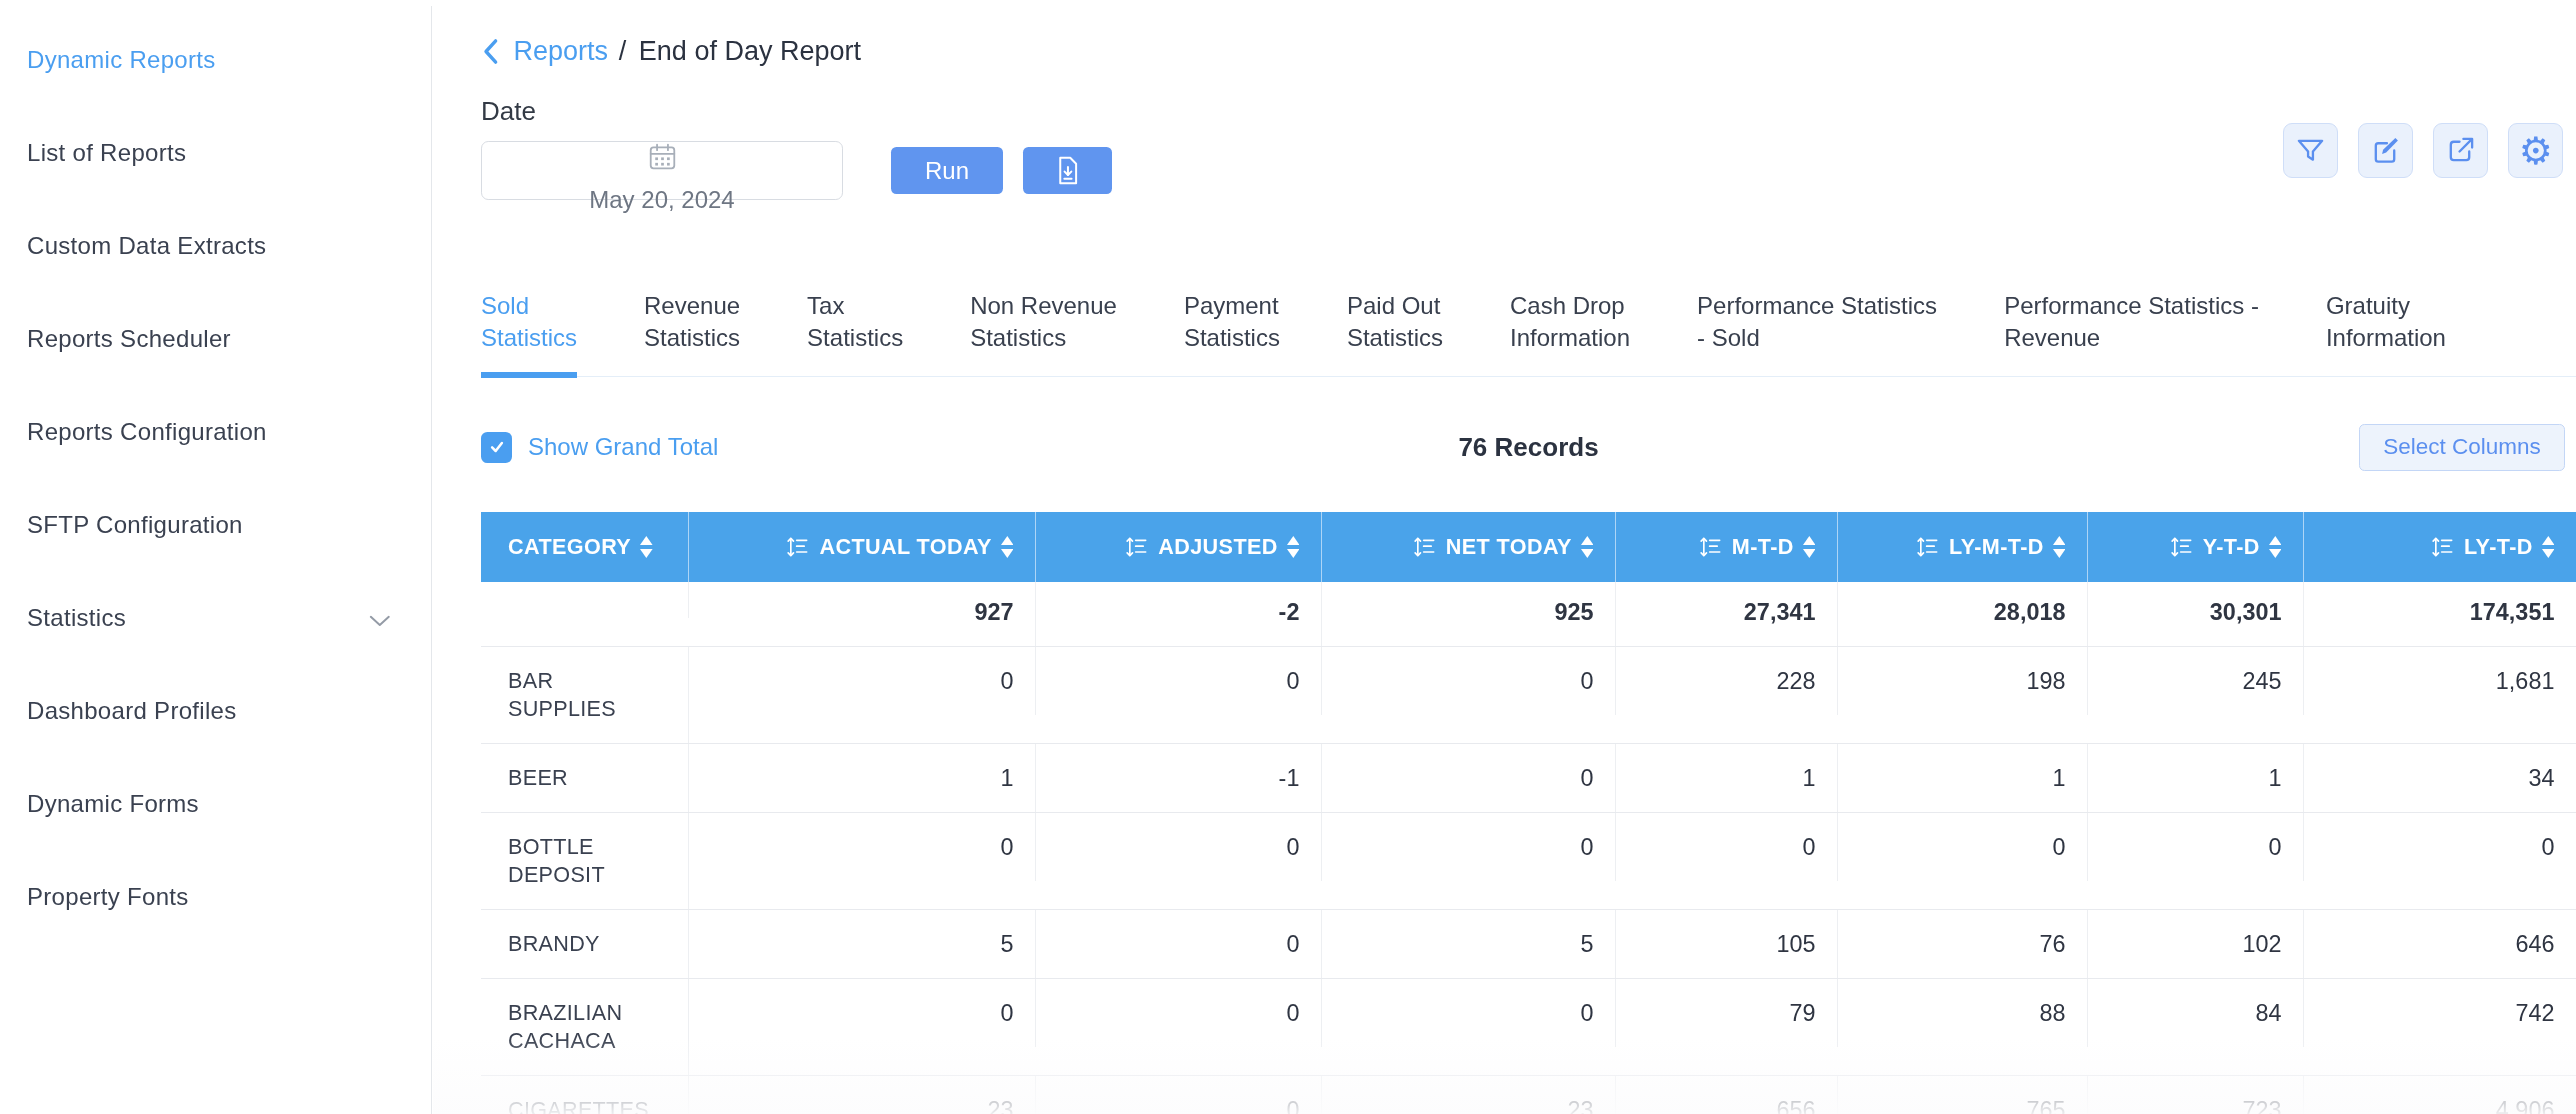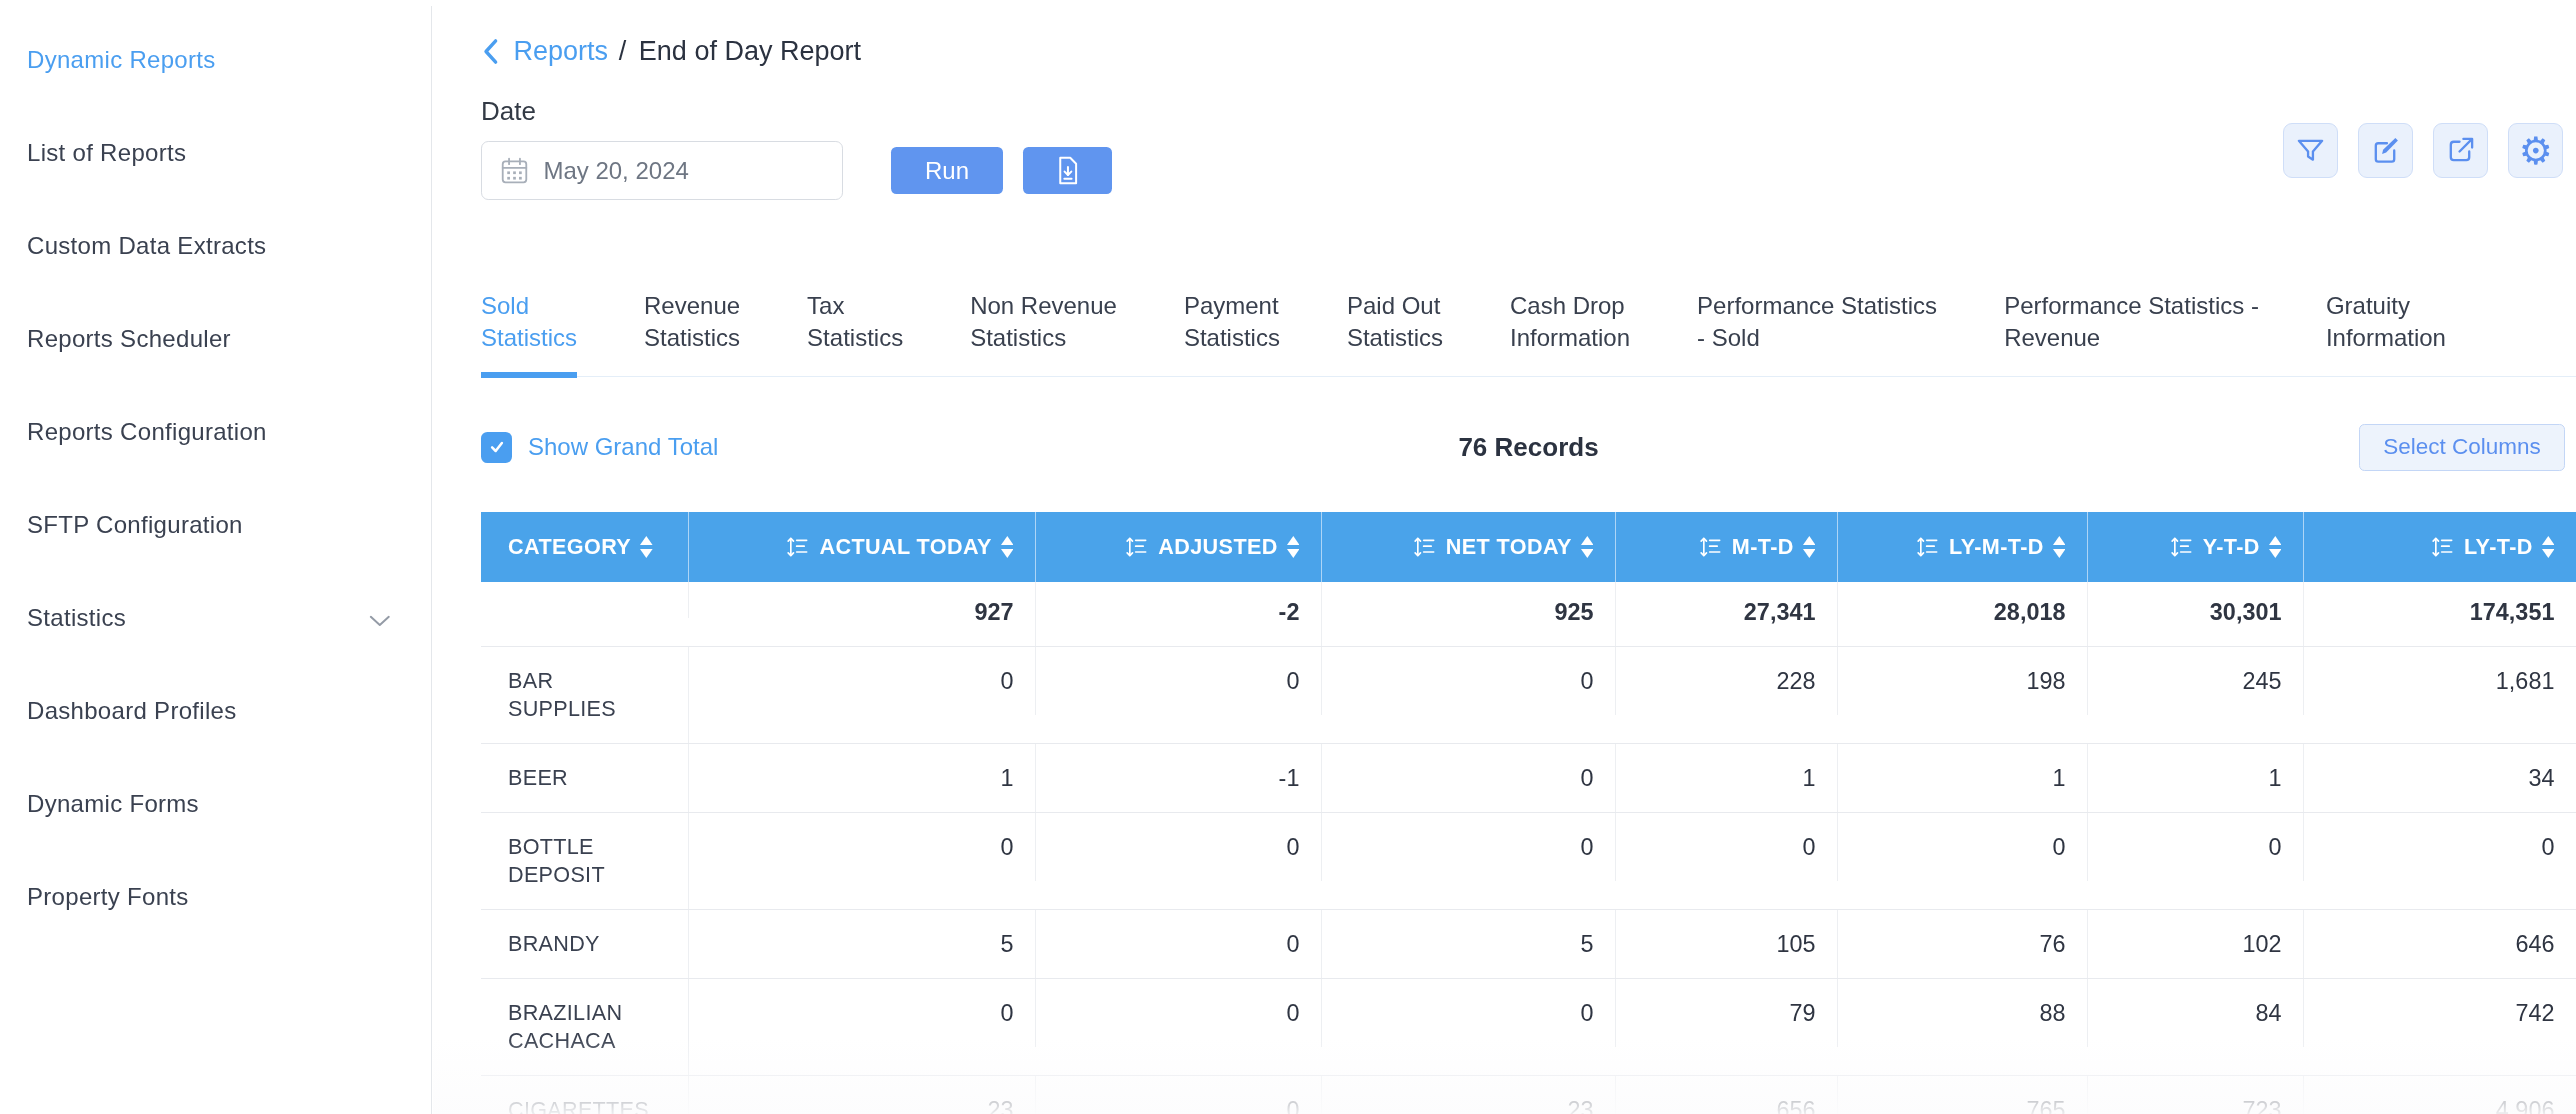--- a/index.html
+++ b/index.html
@@ -20,21 +20,21 @@
 
   .breadcrumb { display:flex; align-items:center; gap:10.8px; font-size:27px; color:#2B3240; }
   .back-chevron { display:flex; align-items:center; cursor:pointer; }
   .bc-link { color:#4A9EF0; cursor:pointer; text-decoration:none; }
   .bc-current { margin-left:1.8px; }
 
   .date-label { margin-top:29px; font-size:26px; color:#333A45; }
 
   .filter-row { margin-top:14.4px; display:flex; align-items:center; }
   .date-input { width:362px; height:59px; border:0.9px solid #D8DCE2; border-radius:7.2px;
-    display:flex; align-items:center; gap:14.4px; padding:0 18px; cursor:pointer; }
+    display:flex; align-items:center; gap:14.4px; padding:0 18px; cursor:pointer;flex-direction:column; }
   .date-value { font-size:24px; color:#6E7683; }
   .run-btn { margin-left:48px; width:112px; height:47px; border:none; border-radius:5.4px;
     background:#6095EF; color:#fff; font-size:24px; cursor:pointer;
     font-family:"Liberation Sans", sans-serif; }
   .export-btn { margin-left:20px; width:89px; height:47px; border:none; border-radius:5.4px;
     background:#6095EF; display:flex; align-items:center; justify-content:center; cursor:pointer; }
 
   .toolbar { position:absolute; top:123px; right:12.6px; display:flex; gap:20px; }
   .icon-btn { width:55px; height:55px; border-radius:9px; background:#EAF1FC;
     border:0.9px solid #CFDEF8; display:flex; align-items:center; justify-content:center; cursor:pointer; }

